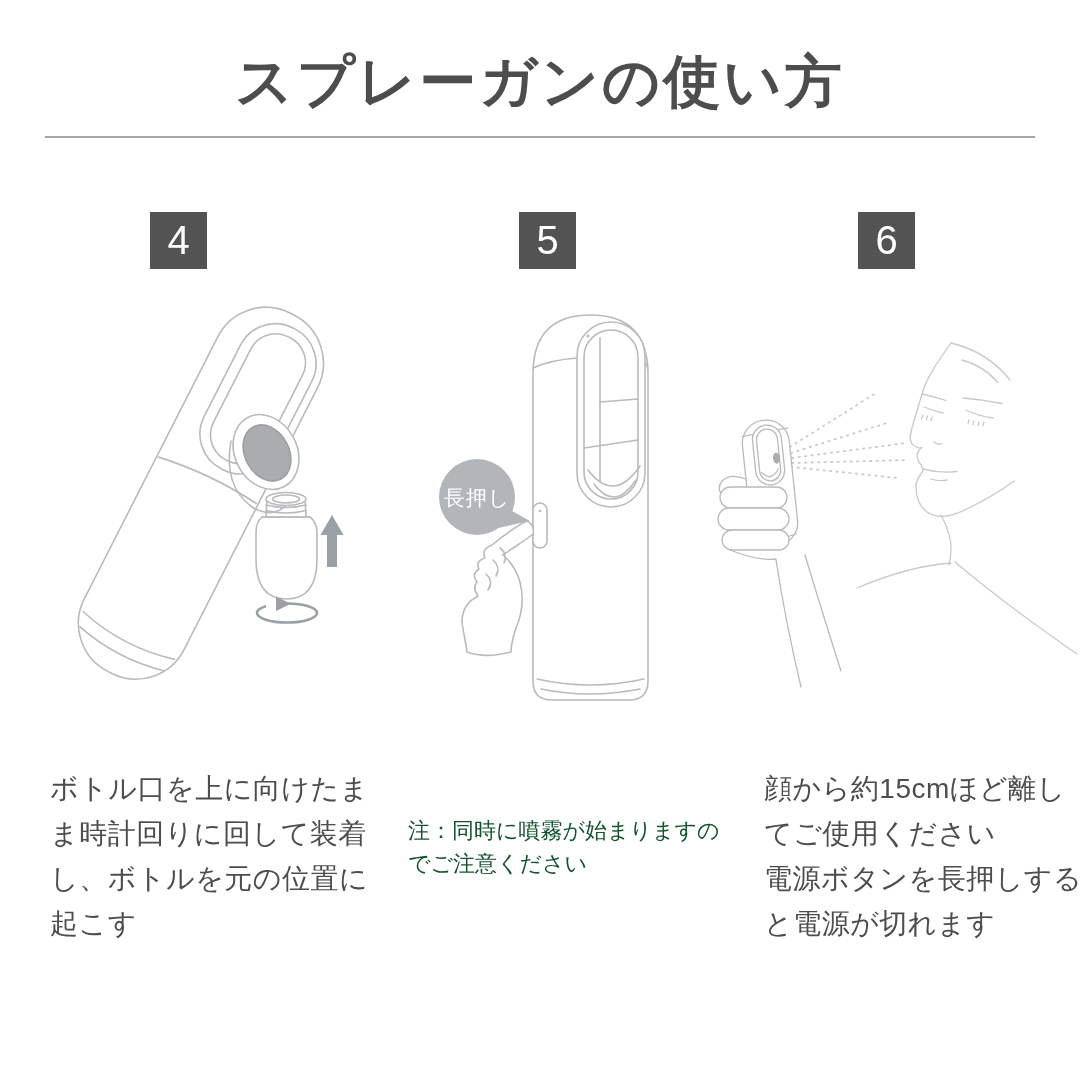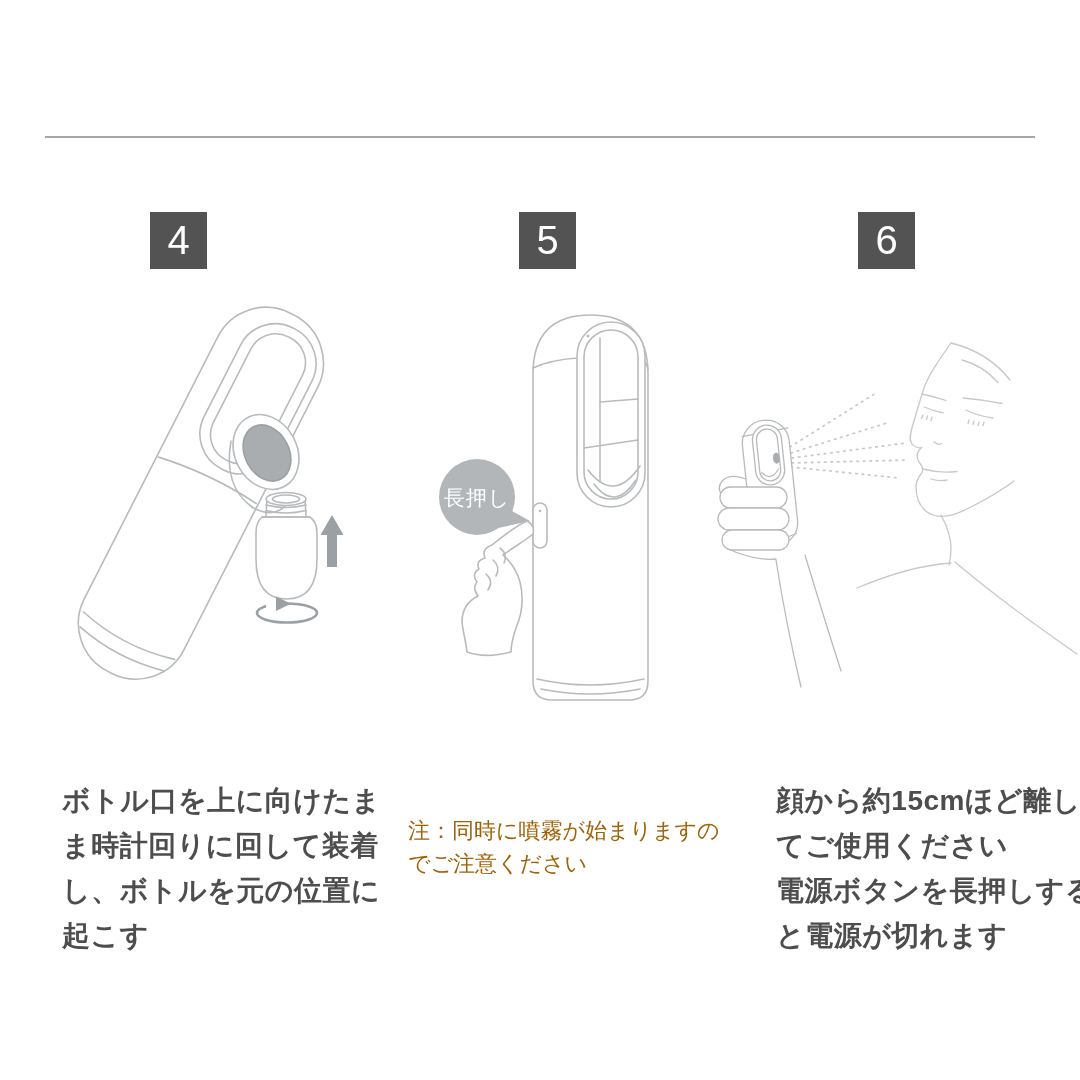--- a/index.html
+++ b/index.html
@@ -18,38 +18,39 @@
     font-size:40px;font-weight:500;
   }
   #badge4{left:150px;top:212px;}
   #badge5{left:519px;top:212px;}
   #badge6{left:858px;top:212px;}
   .illus{position:absolute;}
   #svg4{left:40px;top:300px;}
   #svg5{left:400px;top:290px;}
   #svg6{left:710px;top:330px;}
   .desc{
-    position:absolute;margin:12px;font-size:28px;line-height:45px;font-weight:700;
+    position:absolute;margin:0;font-size:28px;line-height:45px;font-weight:400;
     white-space:pre-line;color:#4d4d4d;letter-spacing:0.5px;
   }
   #desc4{left:50px;top:766px;width:340px;}
   #desc5h{left:408px;top:766px;width:332px;}
   #desc6{left:764px;top:766px;width:330px;}
   .note{
     position:absolute;margin:0;font-size:22px;line-height:33px;font-weight:400;
-    white-space:pre-line;color:#a16207;
+    white-space:pre-line;color:#14532d;
   }
   #desc5n{left:408px;top:814px;width:332px;}
   .bubble-label{font-size:21px;font-weight:500;letter-spacing:1px;}
 </style>
 </head>
 <body>
 
 <div class="page">
 
+  <h1 class="title">スプレーガンの使い方</h1>
   <div class="divider"></div>
 
   <div class="badge" id="badge4">4</div>
   <div class="badge" id="badge5">5</div>
   <div class="badge" id="badge6">6</div>
 
   <svg id="svg4" class="illus" width="340" height="400" viewBox="0 0 340 400">
     <g fill="none" stroke="#b8bbbd" stroke-width="1.6" stroke-linecap="round" stroke-linejoin="round">
       <g transform="rotate(27 160 195)">
         <rect x="104" y="-8" width="112" height="402" rx="54" fill="#ffffff"></rect>

